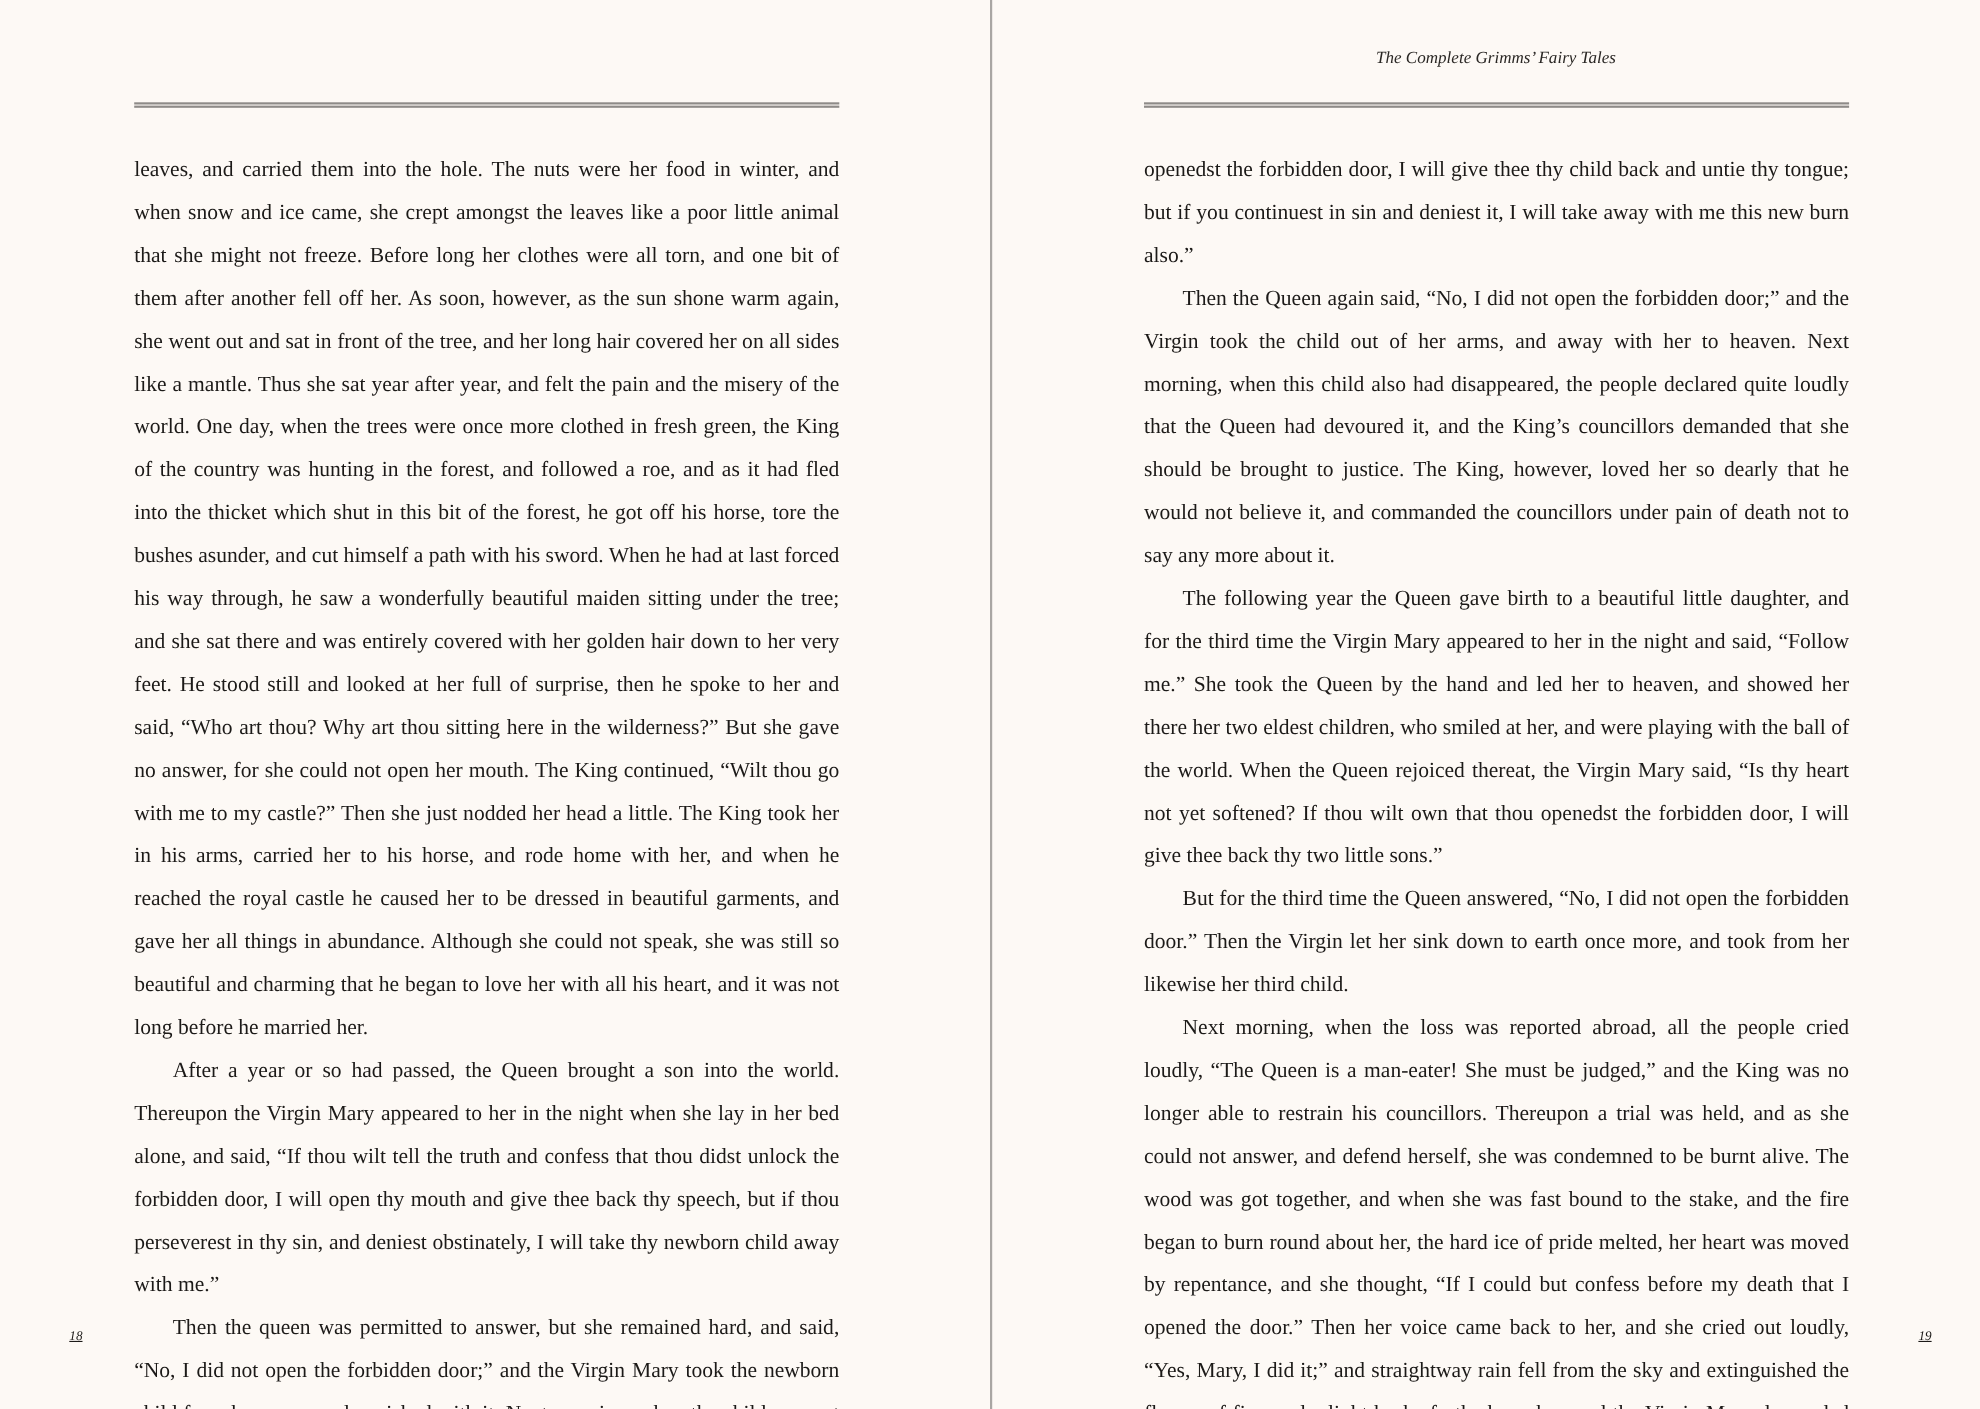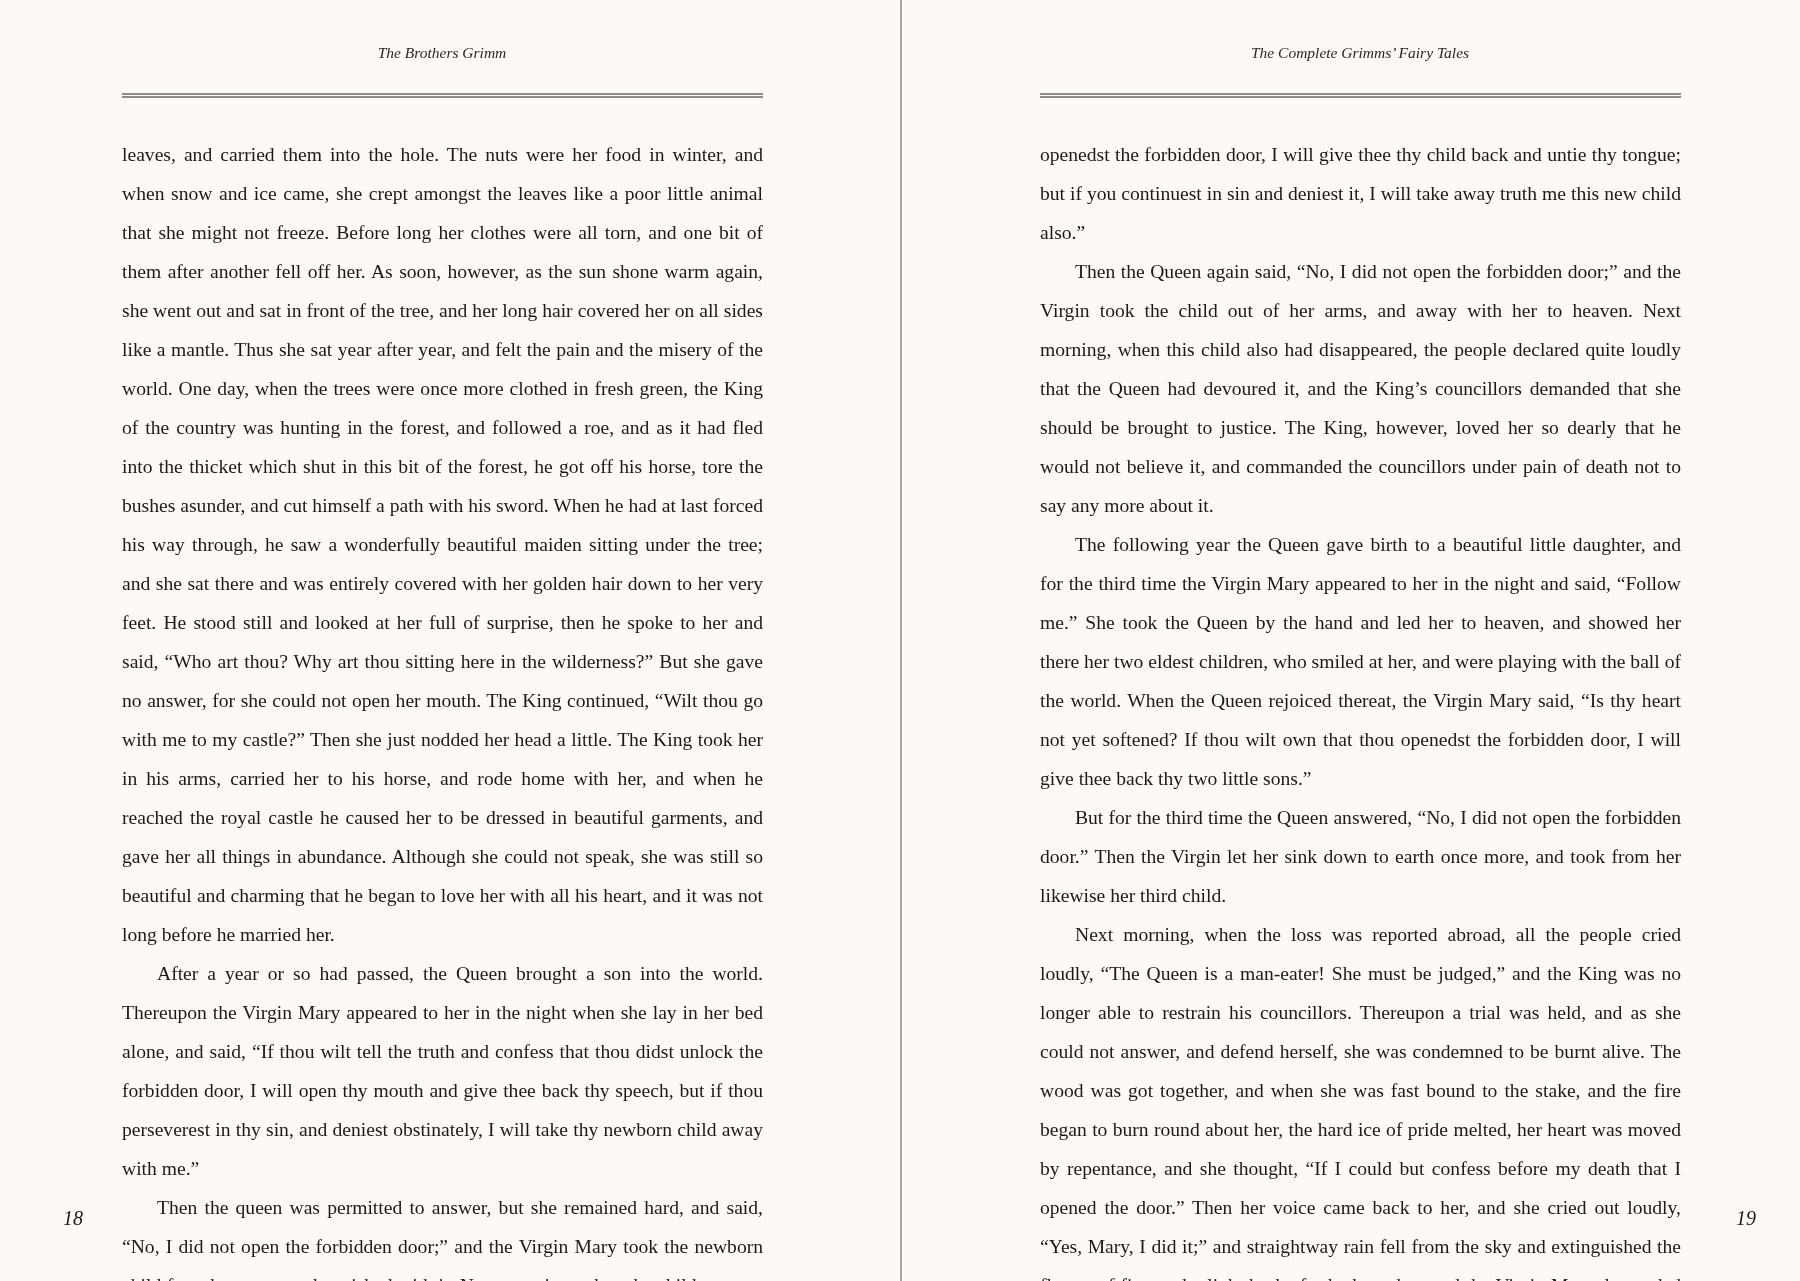--- a/index.html
+++ b/index.html
@@ -32,50 +32,49 @@
   .textblock {
     position: absolute; top: 135px; width: 641px;
     font-size: 19.6px; line-height: 39px;
     text-align: justify; hyphens: manual;
   }
   .textblock p { margin: 0; }
   .textblock p.indent { text-indent: 35px; }
   .left .running-head, .left .rule, .left .textblock { left: 122px; }
   .right .running-head, .right .rule, .right .textblock { left: 138px; }
   .folio {
-    position: absolute; top: 1207px; font-style: italic; font-size: 20px;
+    position: absolute; top: 1207px; font-style: italic; font-size: 12px; text-decoration: underline;
   }
   .left .folio { left: 63px; }
   .right .folio { left: 1725px; }
   .page.right .folio { left: auto; right: 44px; text-align: right; }
 </style>
 </head>
 <body>
 
 <div class="spread">
 
   <div class="page left">
-    <div class="running-head">The Brothers Grimm</div>
     <div class="rule"></div>
     <div class="textblock">
       <p>leaves, and carried them into the hole. The nuts were her food in winter, and when snow and ice came, she crept amongst the leaves like a poor little animal that she might not freeze. Before long her clothes were all torn, and one bit of them after another fell off her. As soon, however, as the sun shone warm again, she went out and sat in front of the tree, and her long hair covered her on all sides like a mantle. Thus she sat year after year, and felt the pain and the misery of the world. One day, when the trees were once more clothed in fresh green, the King of the country was hunting in the forest, and followed a roe, and as it had fled into the thicket which shut in this bit of the forest, he got off his horse, tore the bushes asunder, and cut himself a path with his sword. When he had at last forced his way through, he saw a wonderfully beautiful maiden sitting under the tree; and she sat there and was entirely covered with her golden hair down to her very feet. He stood still and looked at her full of surprise, then he spoke to her and said, “Who art thou? Why art thou sitting here in the wilderness?” But she gave no answer, for she could not open her mouth. The King continued, “Wilt thou go with me to my castle?” Then she just nodded her head a little. The King took her in his arms, carried her to his horse, and rode home with her, and when he reached the royal castle he caused her to be dressed in beautiful garments, and gave her all things in abundance. Although she could not speak, she was still so beautiful and charming that he began to love her with all his heart, and it was not long before he married her.</p>
       <p class="indent">After a year or so had passed, the Queen brought a son into the world. Thereupon the Virgin Mary appeared to her in the night when she lay in her bed alone, and said, “If thou wilt tell the truth and confess that thou didst unlock the forbidden door, I will open thy mouth and give thee back thy speech, but if thou perseverest in thy sin, and deniest obstinately, I will take thy newborn child away with me.”</p>
       <p class="indent">Then the queen was permitted to answer, but she remained hard, and said, “No, I did not open the forbidden door;” and the Virgin Mary took the newborn child from her arms, and vanished with it. Next morning, when the child was not to be found, it was whispered among the people that the Queen was a man-eater, and had killed her own child. She heard all this and could say nothing to the contrary, but the King would not believe it, for he loved her so much.</p>
       <p class="indent">When a year had gone by the Queen again bore a son, and in the night the Virgin Mary again came to her, and said, “If thou wilt confess that thou</p>
     </div>
     <div class="folio">18</div>
   </div>
 
   <div class="gutter"></div>
 
   <div class="page right">
     <div class="running-head">The Complete Grimms’ Fairy Tales</div>
     <div class="rule"></div>
     <div class="textblock">
-      <p>openedst the forbidden door, I will give thee thy child back and untie thy tongue; but if you continuest in sin and deniest it, I will take away truth me this new child also.”</p>
+      <p>openedst the forbidden door, I will give thee thy child back and untie thy tongue; but if you continuest in sin and deniest it, I will take away with me this new burn also.”</p>
       <p class="indent">Then the Queen again said, “No, I did not open the forbidden door;” and the Virgin took the child out of her arms, and away with her to heaven. Next morning, when this child also had disappeared, the people declared quite loudly that the Queen had devoured it, and the King’s councillors demanded that she should be brought to justice. The King, however, loved her so dearly that he would not believe it, and commanded the councillors under pain of death not to say any more about it.</p>
       <p class="indent">The following year the Queen gave birth to a beautiful little daughter, and for the third time the Virgin Mary appeared to her in the night and said, “Follow me.” She took the Queen by the hand and led her to heaven, and showed her there her two eldest children, who smiled at her, and were playing with the ball of the world. When the Queen rejoiced thereat, the Virgin Mary said, “Is thy heart not yet softened? If thou wilt own that thou openedst the forbidden door, I will give thee back thy two little sons.”</p>
       <p class="indent">But for the third time the Queen answered, “No, I did not open the forbidden door.” Then the Virgin let her sink down to earth once more, and took from her likewise her third child.</p>
       <p class="indent">Next morning, when the loss was reported abroad, all the people cried loudly, “The Queen is a man-eater! She must be judged,” and the King was no longer able to restrain his councillors. Thereupon a trial was held, and as she could not answer, and defend herself, she was condemned to be burnt alive. The wood was got together, and when she was fast bound to the stake, and the fire began to burn round about her, the hard ice of pride melted, her heart was moved by repentance, and she thought, “If I could but confess before my death that I opened the door.” Then her voice came back to her, and she cried out loudly, “Yes, Mary, I did it;” and straightway rain fell from the sky and extinguished the flames of fire, and a light broke forth above her, and the Virgin Mary descended with the two little sons by her side, and the newborn daughter in her arms. She spoke kindly to her, and said, “He who repents his sin and acknowledges it, is forgiven.” Then she gave her the three children, untied her tongue, and granted her happiness for her whole life.</p>
     </div>
     <div class="folio">19</div>
   </div>
 
 </div>
 

